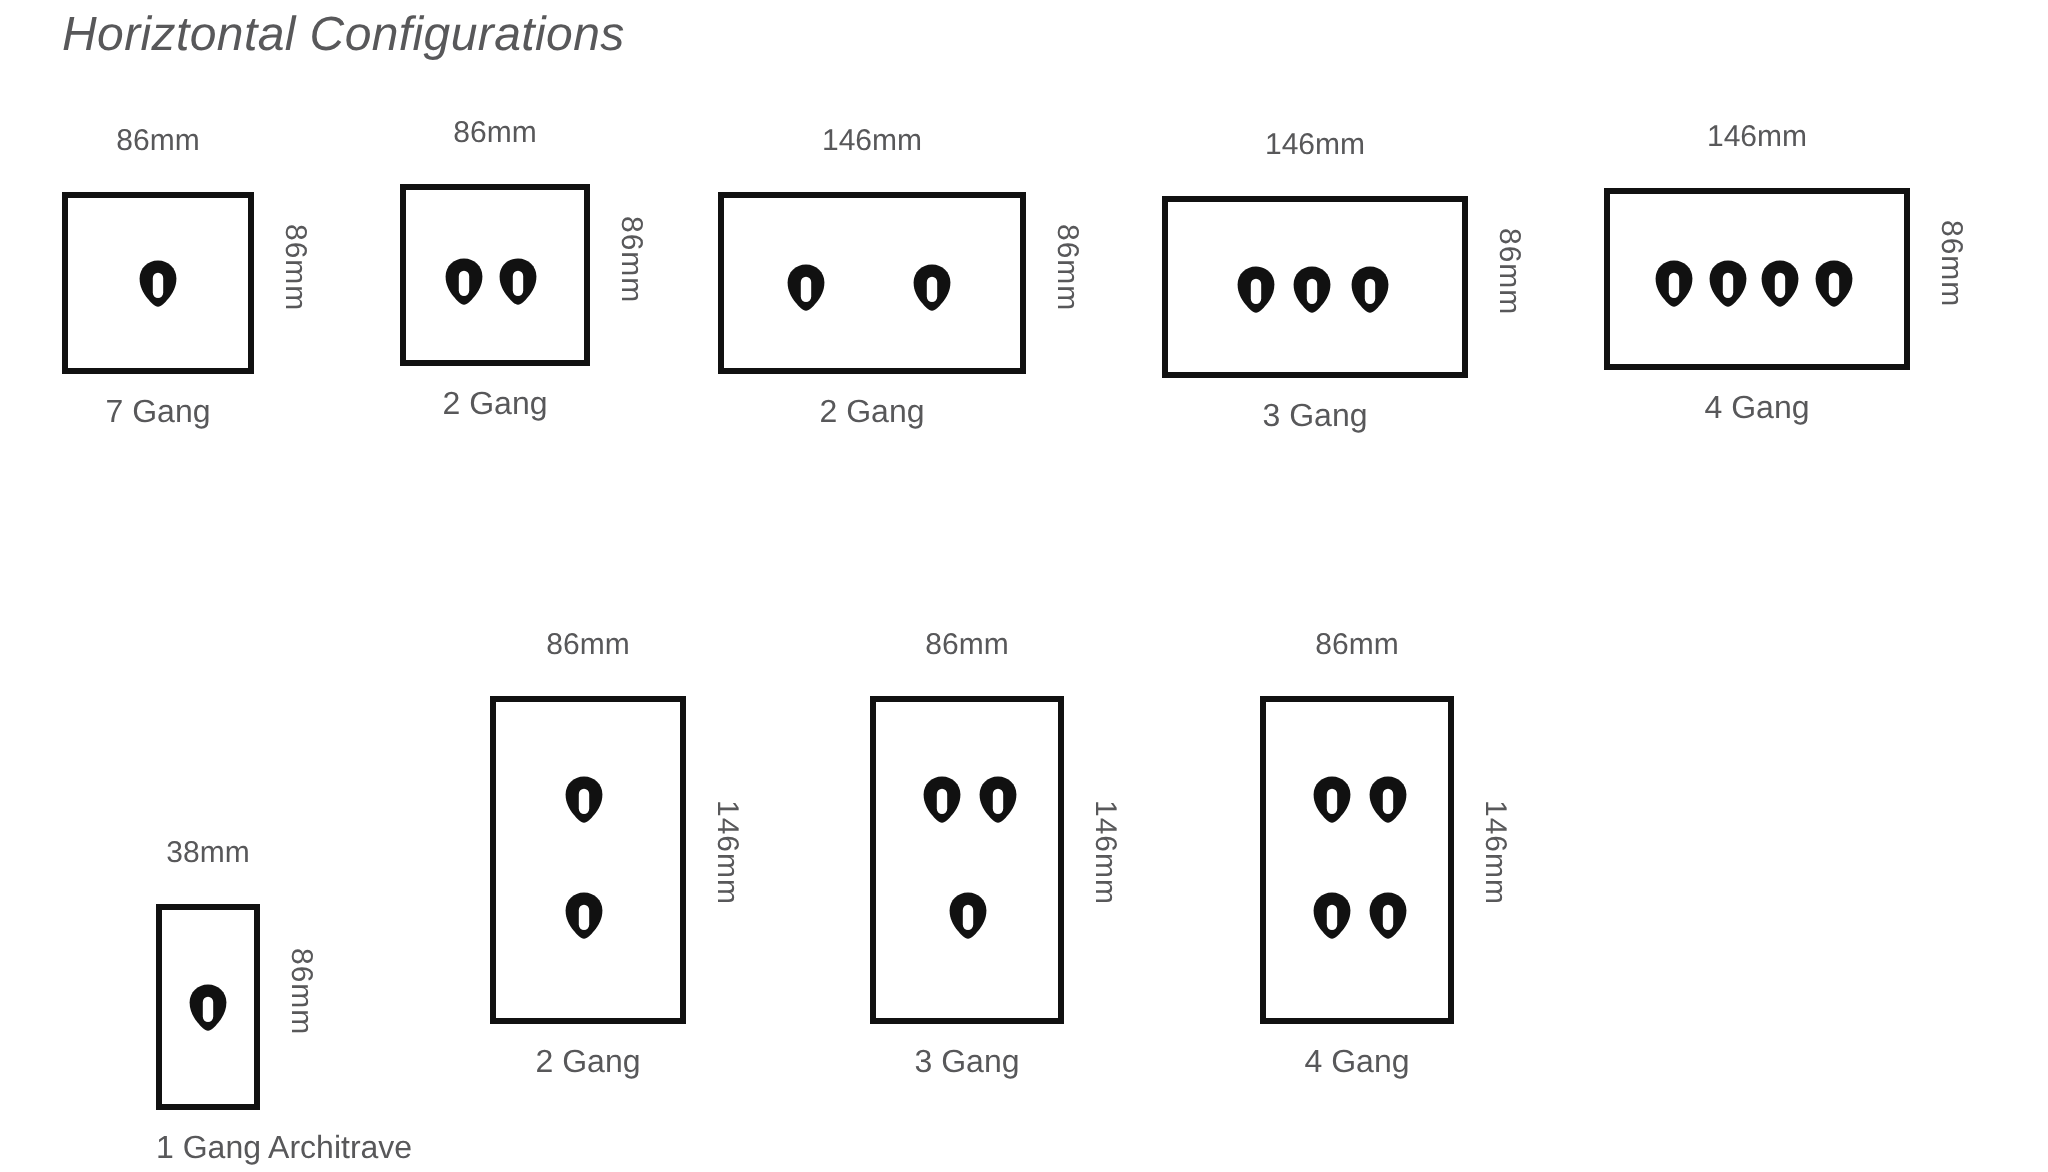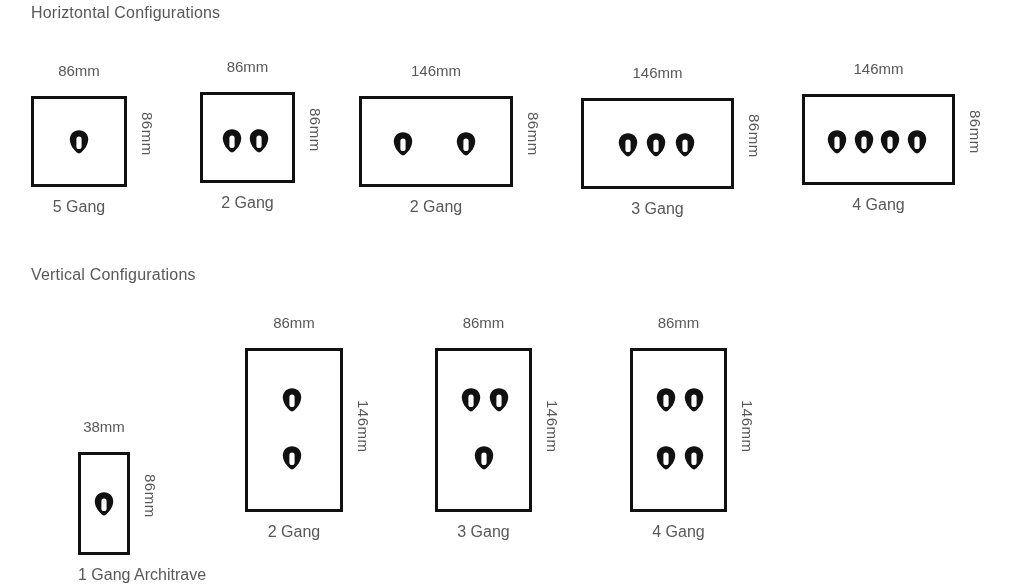--- a/index.html
+++ b/index.html
@@ -18,24 +18,25 @@
     position: absolute;
     left: 0; top: 0;
     width: 1024px;
     height: 586px;
   }
 
   
   .section-title {
     position: absolute;
     color: #58585a;
-    font-size: 16px;
+    font-size: 24px;
     font-weight: 400;
     letter-spacing: 0.2px;
     white-space: nowrap;
+    font-style: italic;
   }
 
   
   .figure {
     position: absolute;
   }
 
   
   .dim-top {
     position: absolute;
@@ -97,21 +98,21 @@
       <div class="dim-top">86mm</div>
       <div class="plate" style="left: 0px; top: 34px; width: 96px; height: 91px;">
         <div class="switch" style="left: 50%; top: 50%;">
           <svg viewBox="0 0 22 26" xmlns="http://www.w3.org/2000/svg">
             <path d="M11 1.2 C16.2 1.2 20.2 5.1 20.2 10.2 C20.2 14.1 18.4 17.6 16.2 20.3 C14.4 22.5 12.6 24.4 11 24.4 C9.4 24.4 7.6 22.5 5.8 20.3 C3.6 17.6 1.8 14.1 1.8 10.2 C1.8 5.1 5.8 1.2 11 1.2 Z" fill="#111111"></path>
             <rect x="8.4" y="7.4" width="5.2" height="12.6" rx="2.6" fill="#ffffff"></rect>
           </svg>
         </div>
       </div>
       <div class="dim-right" style="left: 108px; top: 49.5px;">86mm</div>
-      <div class="caption" style="top: 136px;">5 Gang</div>
+      <div class="caption" style="top: 136px;">7 Gang</div>
     </div>
     <div class="figure" style="left: 200px; top: 58px; width: 95px; height: 159px;">
       <div class="dim-top">86mm</div>
       <div class="plate" style="left: 0px; top: 34px; width: 95px; height: 91px;">
         <div class="switch" style="left: 33%; top: 54%;">
           <svg viewBox="0 0 22 26" xmlns="http://www.w3.org/2000/svg">
             <path d="M11 1.2 C16.2 1.2 20.2 5.1 20.2 10.2 C20.2 14.1 18.4 17.6 16.2 20.3 C14.4 22.5 12.6 24.4 11 24.4 C9.4 24.4 7.6 22.5 5.8 20.3 C3.6 17.6 1.8 14.1 1.8 10.2 C1.8 5.1 5.8 1.2 11 1.2 Z" fill="#111111"></path>
             <rect x="8.4" y="7.4" width="5.2" height="12.6" rx="2.6" fill="#ffffff"></rect>
           </svg>
         </div>
@@ -193,21 +194,20 @@
         <div class="switch" style="left: 76%; top: 53%;">
           <svg viewBox="0 0 22 26" xmlns="http://www.w3.org/2000/svg">
             <path d="M11 1.2 C16.2 1.2 20.2 5.1 20.2 10.2 C20.2 14.1 18.4 17.6 16.2 20.3 C14.4 22.5 12.6 24.4 11 24.4 C9.4 24.4 7.6 22.5 5.8 20.3 C3.6 17.6 1.8 14.1 1.8 10.2 C1.8 5.1 5.8 1.2 11 1.2 Z" fill="#111111"></path>
             <rect x="8.4" y="7.4" width="5.2" height="12.6" rx="2.6" fill="#ffffff"></rect>
           </svg>
         </div>
       </div>
       <div class="dim-right" style="left: 165px; top: 49.5px;">86mm</div>
       <div class="caption" style="top: 136px;">4 Gang</div>
     </div>
-    <div class="section-title" style="left: 31px; top: 266px;">Vertical Configurations</div>
     <div class="figure" style="left: 78px; top: 376px; width: 52px; height: 171px; margin-top: 42px;">
       <div class="dim-top">38mm</div>
       <div class="plate" style="left: 0px; top: 34px; width: 52px; height: 103px;">
         <div class="switch" style="left: 50%; top: 50%;">
           <svg viewBox="0 0 22 26" xmlns="http://www.w3.org/2000/svg">
             <path d="M11 1.2 C16.2 1.2 20.2 5.1 20.2 10.2 C20.2 14.1 18.4 17.6 16.2 20.3 C14.4 22.5 12.6 24.4 11 24.4 C9.4 24.4 7.6 22.5 5.8 20.3 C3.6 17.6 1.8 14.1 1.8 10.2 C1.8 5.1 5.8 1.2 11 1.2 Z" fill="#111111"></path>
             <rect x="8.4" y="7.4" width="5.2" height="12.6" rx="2.6" fill="#ffffff"></rect>
           </svg>
         </div>
       </div>

